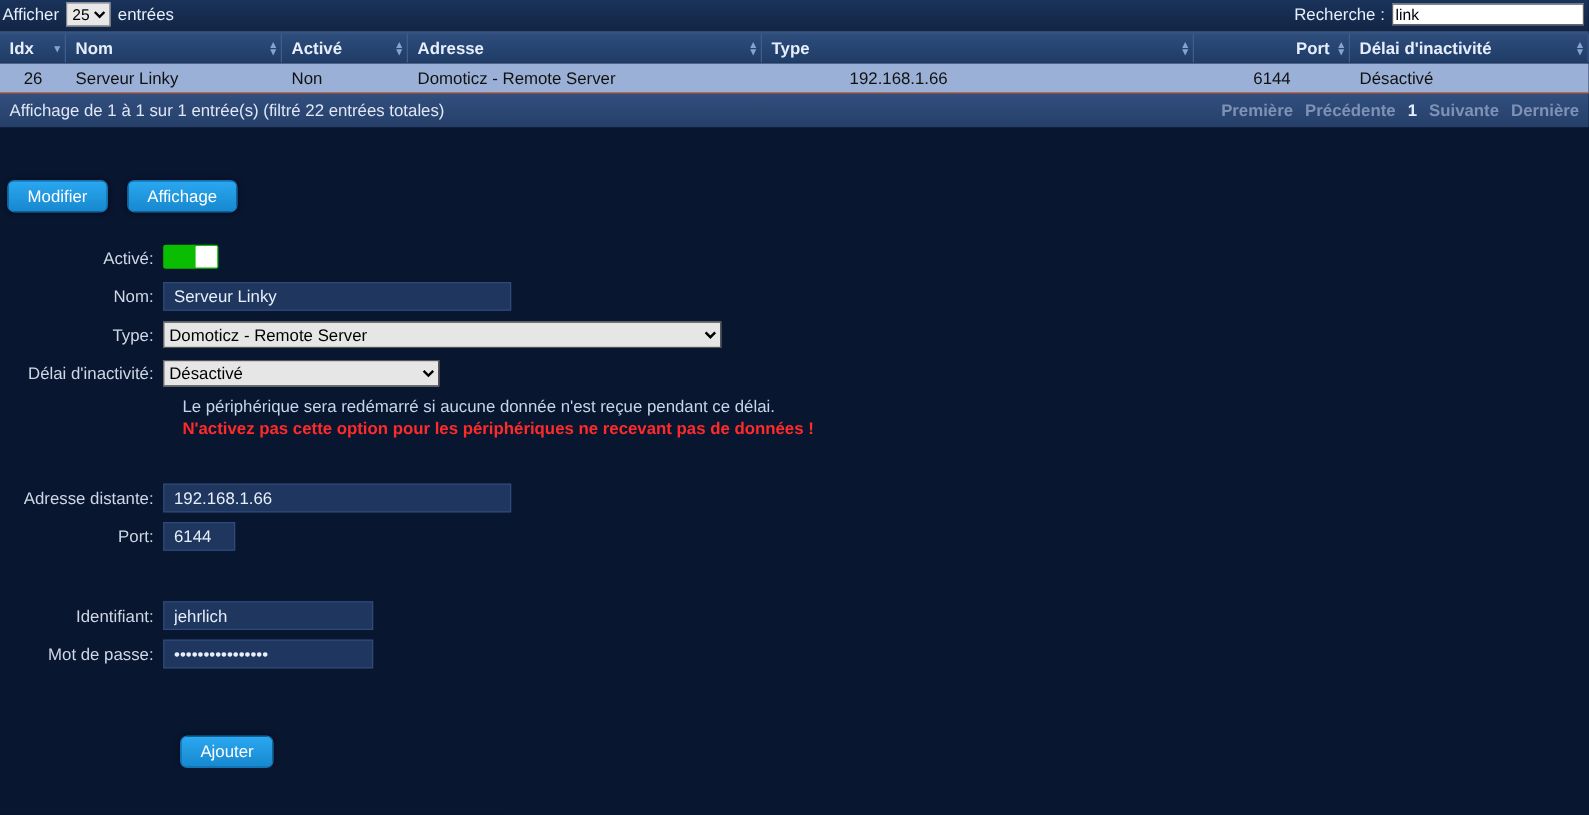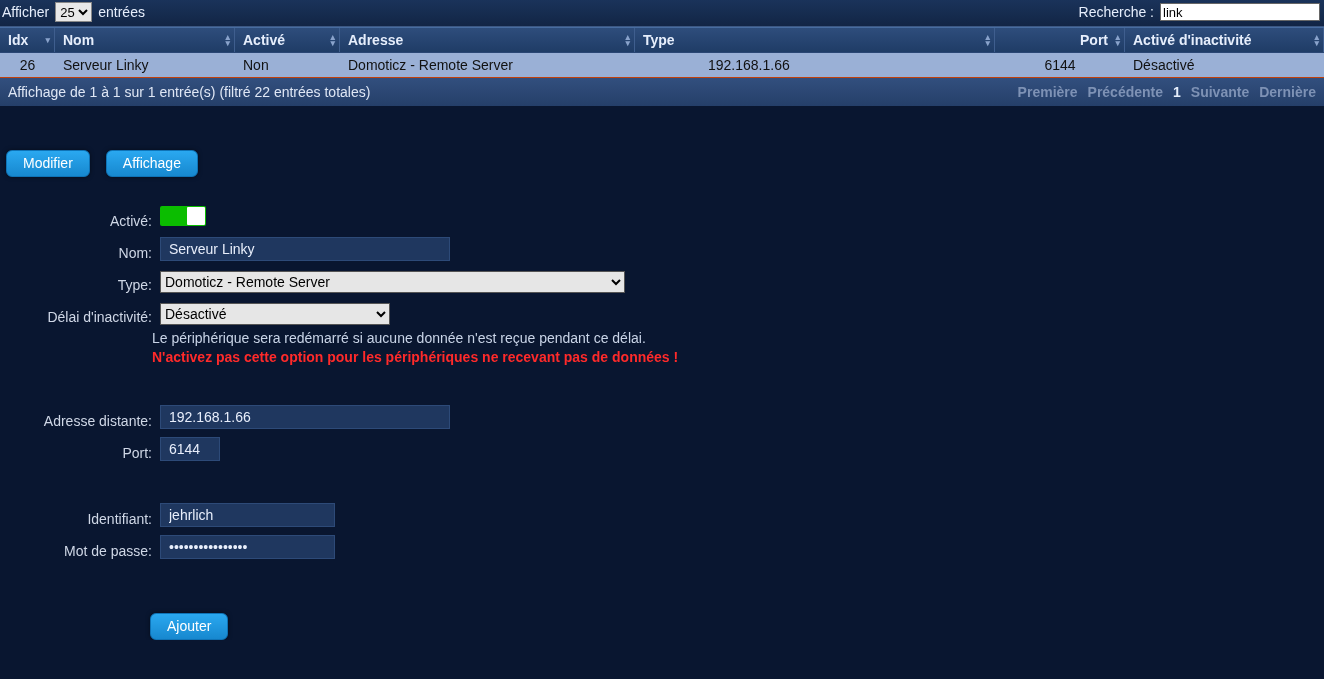--- a/index.html
+++ b/index.html
@@ -92,21 +92,21 @@
     border-radius: 6px;
     color: #fff;
     padding: 4px 16px 5px;
     font-size: 14px;
     cursor: pointer;
     box-shadow: 0 0 4px rgba(0,0,0,.5);
   }
 
   
   .form-area { padding-top: 24px; }
-  .form-row { display: flex; align-items: flex-end; min-height: 28px; margin-bottom: 4px; padding-left: 24px;}
+  .form-row { display: flex; align-items: center; min-height: 28px; margin-bottom: 4px;}
   .form-row.spacer { height: 30px; }
   .form-label { width: 136px; text-align: right; padding-right: 8px; color: #cfd7e6;}
   .form-field input[type="text"],
   .form-field input[type="password"] {
     background: #1f375f;
     border: 1px solid #2d4a78;
     color: #e8eefb;
     height: 24px;
     padding: 2px 8px;
     font-size: 14px;
@@ -177,21 +177,21 @@
   </div>
   <div class="th col-type">
     <span>Type</span>
     <span class="sort both"></span>
   </div>
   <div class="th col-port">
     <span>Port</span>
     <span class="sort both"></span>
   </div>
   <div class="th col-delay">
-    <span>Activé d'inactivité</span>
+    <span>Délai d'inactivité</span>
     <span class="sort both"></span>
   </div>
 </div>
 
 <div class="trow">
   <div class="td col-idx">26</div>
   <div class="td col-nom">Serveur Linky</div>
   <div class="td col-active">Non</div>
   <div class="td col-type">Domoticz - Remote Server</div>
   <div class="td col-addr">192.168.1.66</div>

